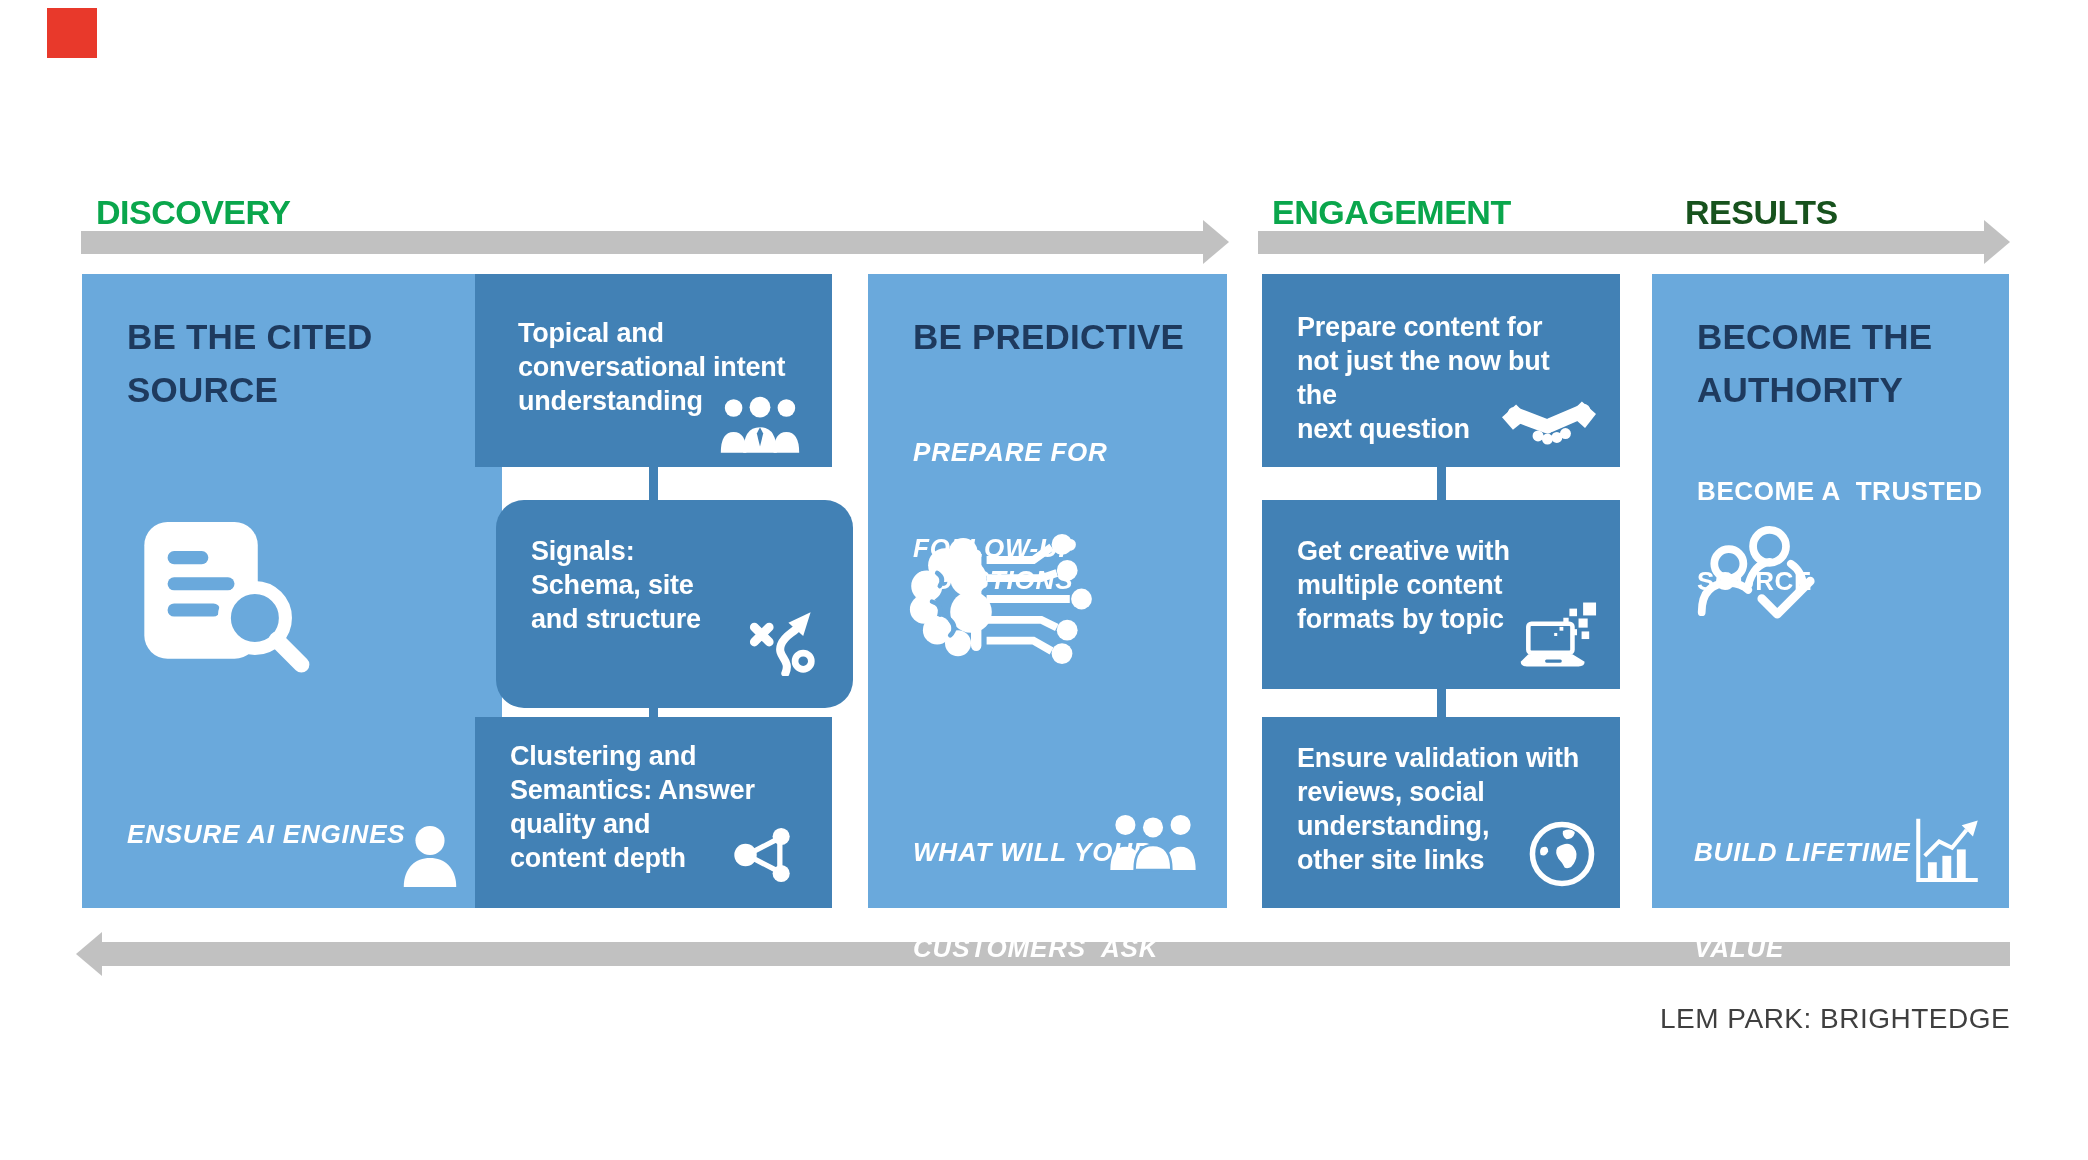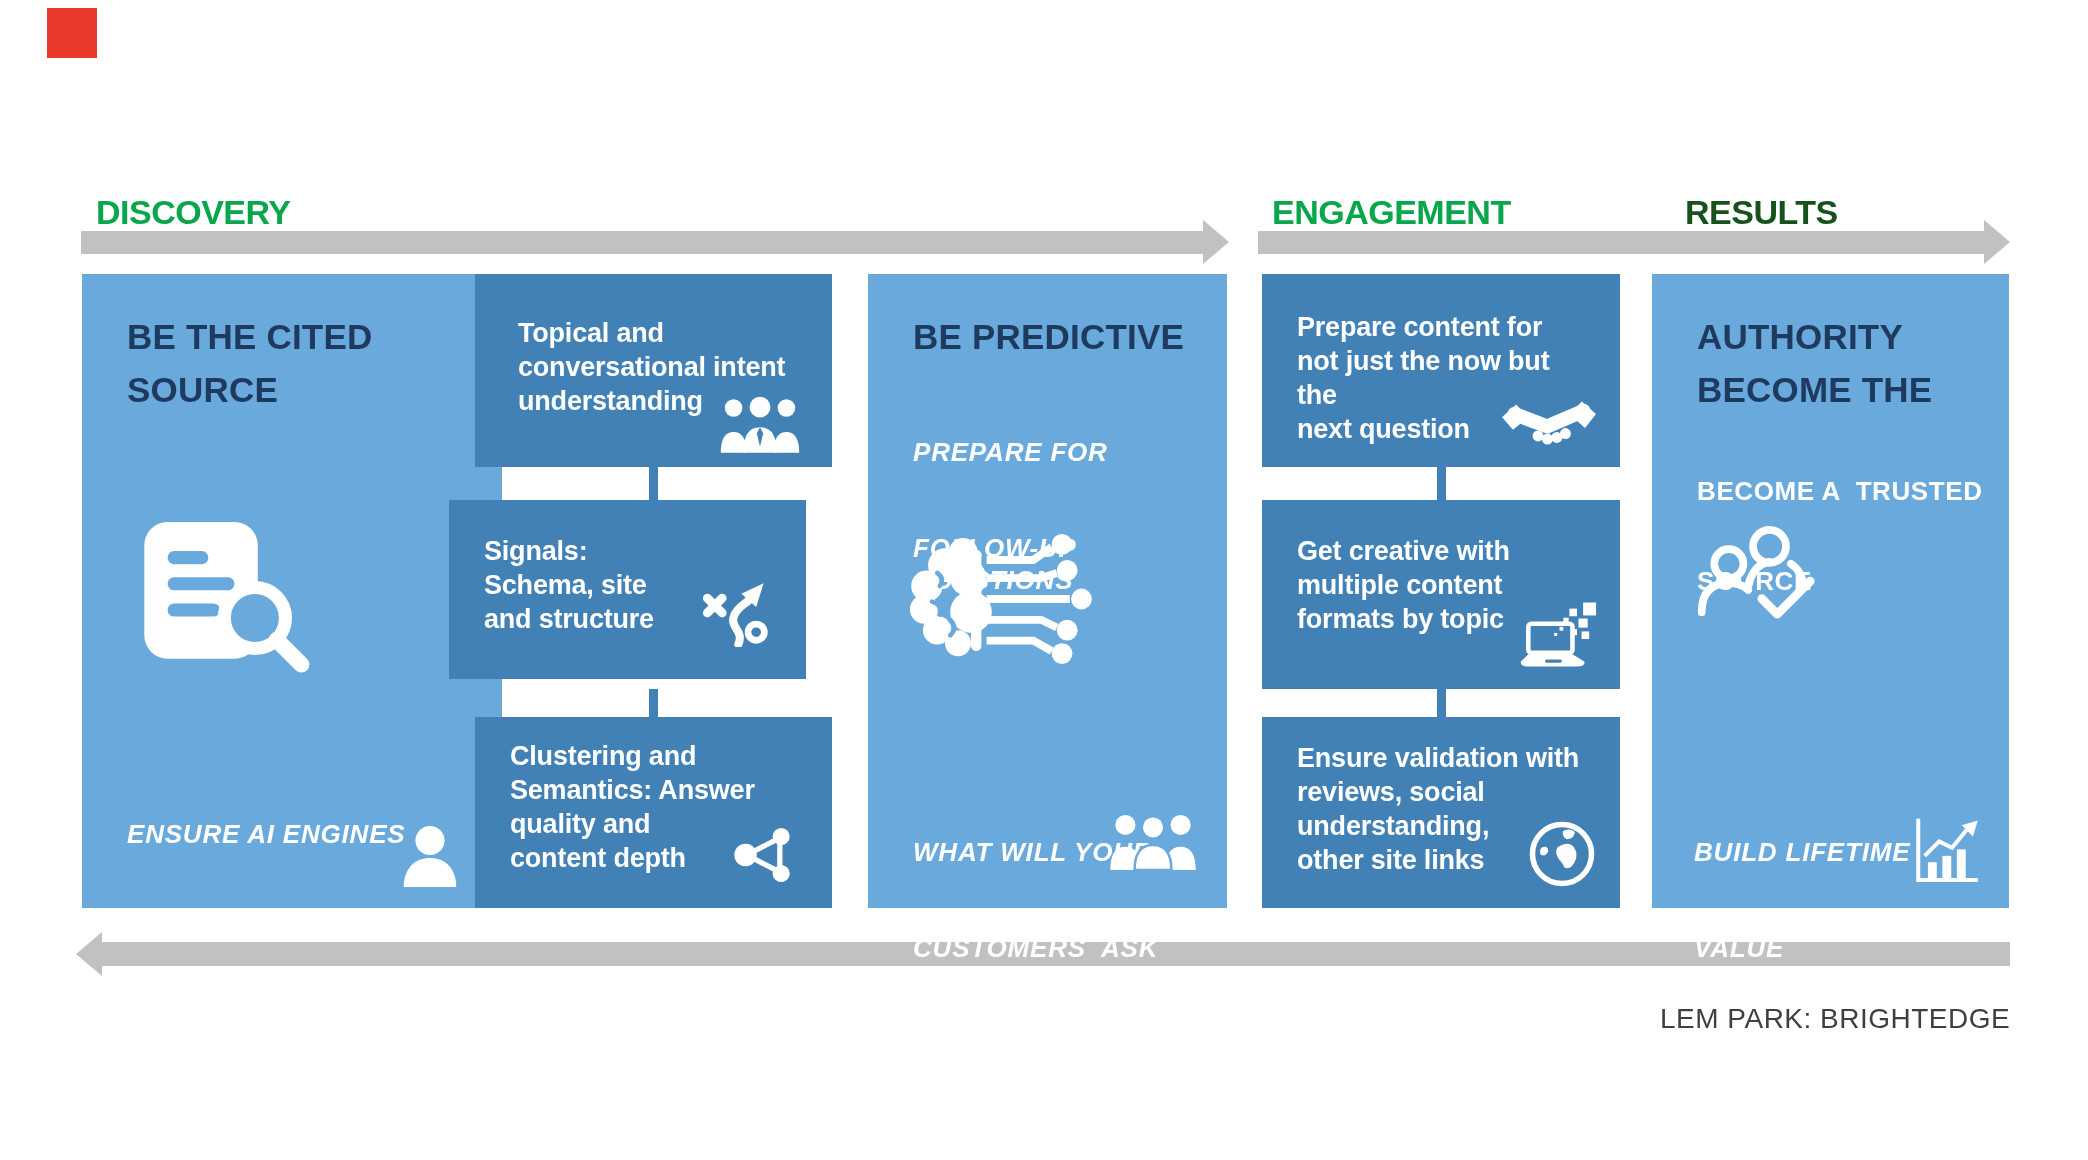--- a/index.html
+++ b/index.html
@@ -103,21 +103,21 @@
       <path d="M6 72 q0-26 16-26 q16 0 16 26 Z" fill="#fff"></path>
       <circle cx="88" cy="16" r="11" fill="#fff"></circle>
       <path d="M72 72 q0-26 16-26 q16 0 16 26 Z" fill="#fff"></path>
       <circle cx="55" cy="15" r="13" fill="#fff"></circle>
       <path d="M34 72 q0-32 21-32 q21 0 21 32 Z" fill="#fff"></path>
       <polygon points="55,40 51,48 55,64 59,48" fill="#4281B5"></polygon>
     </svg>
   </div>
   <div class="connector" style="left:649px;top:467px;height:33px;"></div>
 
-  <div class="box" style="left:449px;top:500px;width:357px;height:179px;">
+  <div class="box" style="left:496px;top:500px;width:357px;height:208px;border-radius:28px;">
     <div class="boxtext" style="top:34px;">
       <span class="ln">Signals:</span>
       <span class="ln">Schema, site</span>
       <span class="ln">and structure</span>
     </div>
     <svg class="icon" style="right:32px;bottom:32px;width:80px;height:74px;" viewBox="0 0 100 100">
       <path d="M14 34 L34 54 M34 34 L14 54" stroke="#fff" stroke-width="12" stroke-linecap="round"></path>
       <path d="M56 96 C64 78 44 74 50 58 C54 47 62 44 70 37" stroke="#fff" stroke-width="11" fill="none" stroke-linecap="round"></path>
       <polygon points="60,28 90,14 80,46" fill="#fff"></polygon>
       <circle cx="80" cy="80" r="11" fill="none" stroke="#fff" stroke-width="9"></circle>
@@ -236,22 +236,22 @@
     <svg class="icon" style="right:22px;bottom:18px;width:72px;height:72px;" viewBox="0 0 78 78">
       <circle cx="39" cy="39" r="32" fill="none" stroke="#fff" stroke-width="6"></circle>
       <path d="M34 32 q12-8 18 0 q5 7 1 15 q-4 9-11 7 q-3-6-7-10 q-4-7-1-12 Z" fill="#fff"></path>
       <path d="M40 14 q9-4 13 2 q-2 7-9 7 q-5-3-4-9 Z" fill="#fff"></path>
       <path d="M17 32 q7-3 7 4 q-2 6-8 4 q-2-5 1-8 Z" fill="#fff"></path>
     </svg>
   </div>
 
   <div class="panel c5">
     <div class="heading">
+      <span class="ln">BECOME THE</span>
       <span class="ln">AUTHORITY</span>
-      <span class="ln">BECOME THE</span>
     </div>
     <div class="sub noitalic" style="top:142px;">
       <span class="ln">BECOME A  TRUSTED</span>
       <span class="ln">SOURCE</span>
     </div>
     <svg class="icon" style="left:40px;top:246px;width:126px;height:104px;" viewBox="0 0 130 105">
       <circle cx="80" cy="26" r="17" fill="none" stroke="#fff" stroke-width="8"></circle>
       <path d="M58 66 q6-22 22-24 M102 44 q12 8 13 24" fill="none" stroke="#fff" stroke-width="8" stroke-linecap="round"></path>
       <circle cx="38" cy="44" r="15" fill="none" stroke="#fff" stroke-width="8"></circle>
       <path d="M10 94 q0-30 28-30 q13 0 20 7" fill="none" stroke="#fff" stroke-width="8" stroke-linecap="round"></path>

